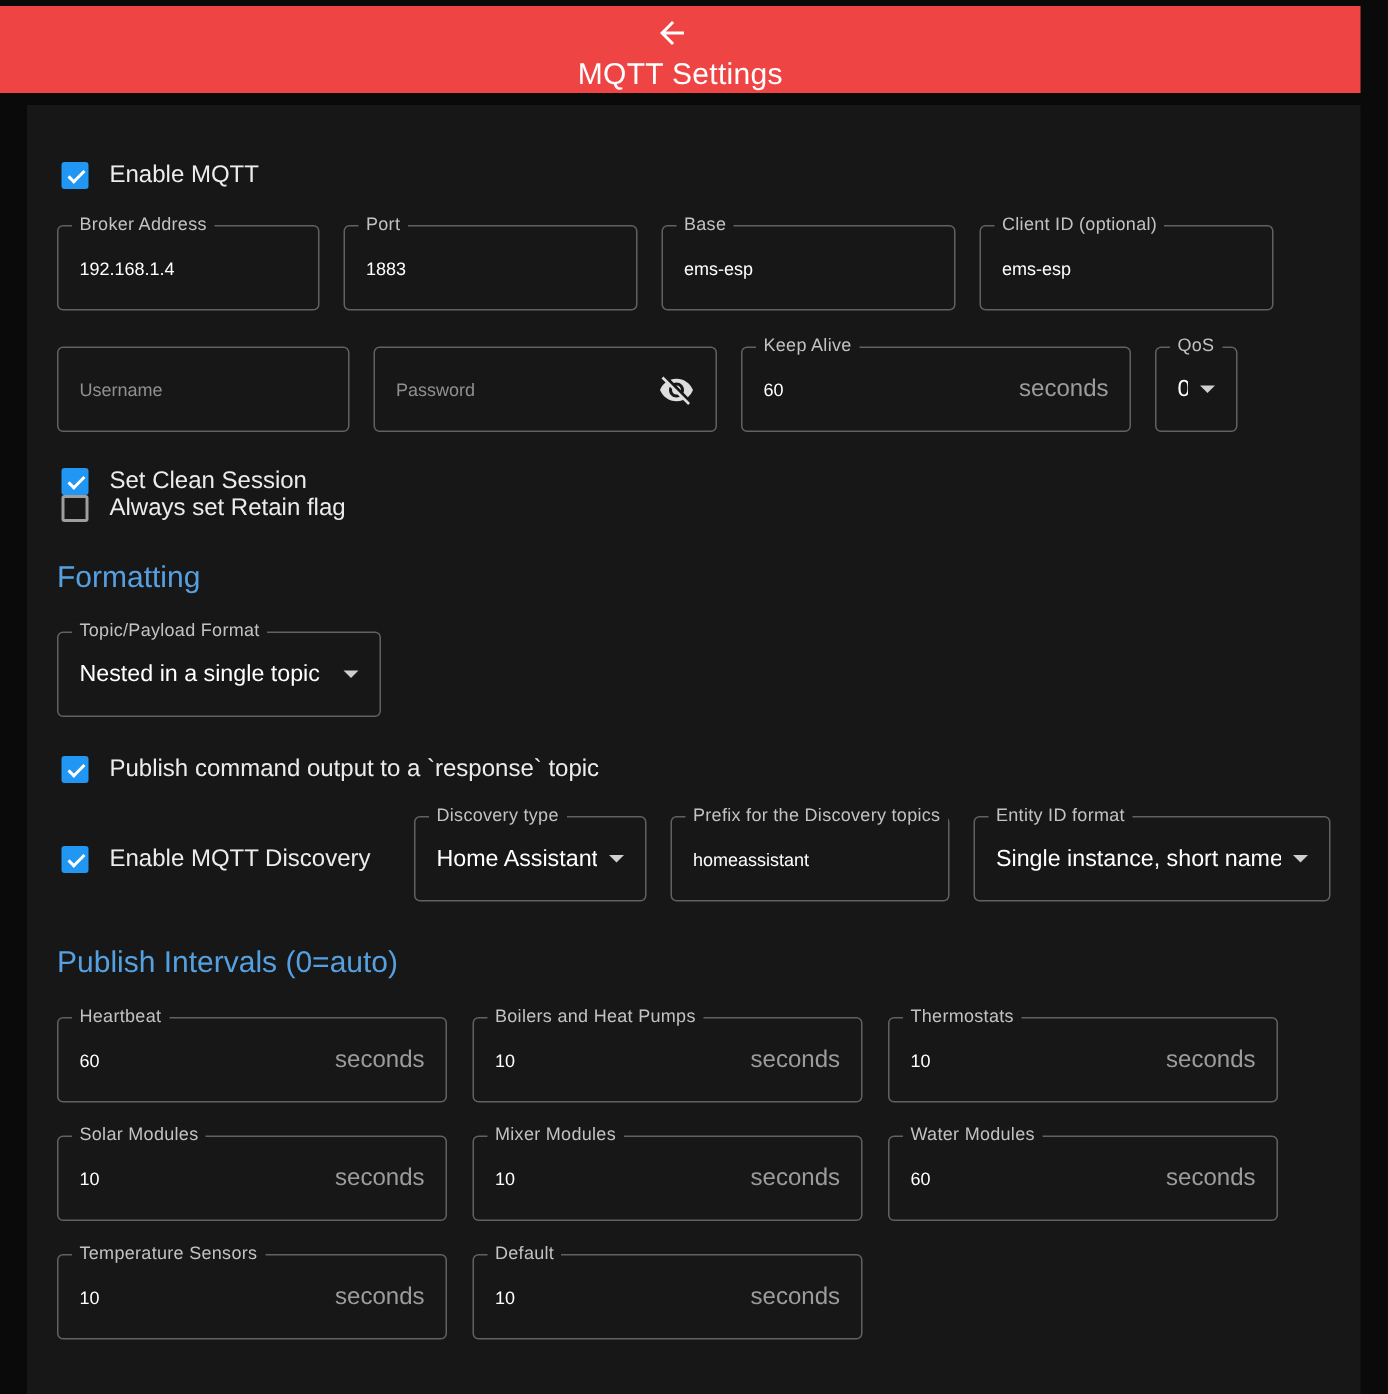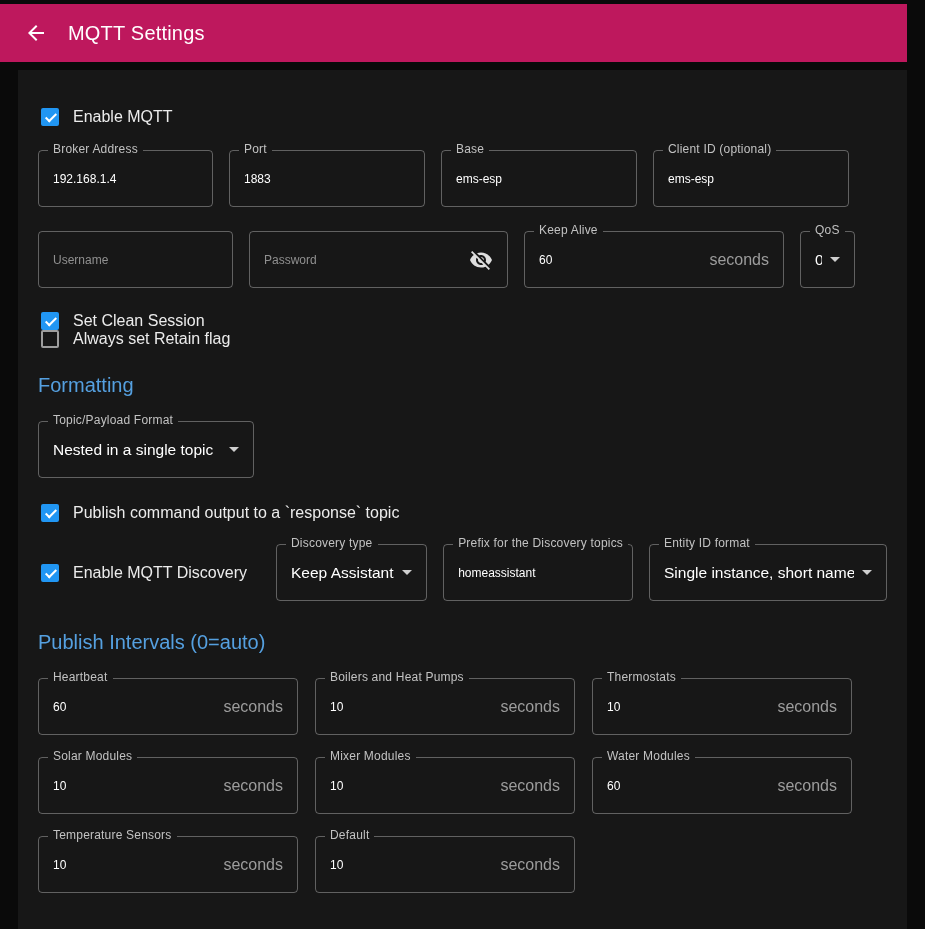--- a/index.html
+++ b/index.html
@@ -1,20 +1,20 @@
 <!DOCTYPE html>
 <html><head>
 <meta charset="utf-8">
 <style>
   * { margin:0; padding:0; box-sizing:border-box; }
   html,body { width:925px; min-height:929px; background:#0a0a0a; font-family:"Liberation Sans", sans-serif; }
   
   .appbar {
     margin-top:4px; height:58px; width:calc(100% - 18px);
-    background:#be185d; display:flex; align-items:center; padding:0 16px;
+    background:#ef4444; display:flex; align-items:center; padding:0 16px;flex-direction:column;
   }
   .back-btn { width:40px; height:40px; border:none; background:transparent; display:flex; align-items:center; justify-content:center; cursor:pointer; margin-right:12px; }
   .back-btn svg { fill:#ffffff; }
   .appbar-title { color:#ffffff; font-size:20px; font-weight:400; letter-spacing:.2px; }
   
   .panel { margin:8px 18px 14px 18px; background:#171717; padding:38px 20px 42px 20px; min-height:845px; }
   
   .cb-row { display:flex; align-items:center; cursor:pointer; }
   .cb { width:18px; height:18px; border:2px solid #9e9e9e; border-radius:2px; position:relative; flex:none; margin:0 3px; }
   .cb.checked { background:#2196f3; border-color:#2196f3; }
@@ -38,21 +38,21 @@
     color:#ffffff; font-size:12px; font-family:inherit; padding:0;
   }
   .fvalue::placeholder { color:#909090; opacity:1; }
   .suffix { color:#9c9c9c; font-size:16px; margin-left:8px; white-space:nowrap; }
   .selval { flex:1; color:#ffffff; font-size:15.5px; white-space:nowrap; overflow:hidden; }
   .arrow { width:0; height:0; border-left:5px solid transparent; border-right:5px solid transparent; border-top:5px solid #cfcfcf; margin-left:8px; flex:none; }
   .select { cursor:pointer; }
   .eye-btn { border:0; background:transparent; padding:0; margin-left:8px; cursor:pointer; display:flex; align-items:center; }
   .eye-btn svg { fill:#dedede; }
   
-  .w175{width:175px}.w196{width:196px}.w195{width:195px}.w229{width:259px}
+  .w175{width:175px}.w196{width:196px}.w195{width:195px}.w229{width:229px}
   .w260{width:260px}.w55{width:55px}.w208{width:216px}.w155{width:155px}
   .w195b{width:195px}.w238{width:238px}
   
   .section-h { color:#55a0e0; font-size:20px; font-weight:400; }
   .grid { display:grid; grid-template-columns:repeat(3,260px); column-gap:17px; row-gap:22px; }.mb24{margin-bottom:24px}.mb16{}
   .mb26{margin-bottom:26px}.mb22{margin-bottom:22px}.mb30{margin-bottom:30px}
   .mt6{margin-top:6px}
   .disc-row { display:flex; align-items:center; gap:16px; }
   .disc-cb { flex:none; width:222px; }
 </style>
@@ -146,21 +146,21 @@
     <span class="cb-label">Publish command output to a `response` topic</span>
   </div>
 
   <div class="disc-row mb30">
     <div class="cb-row disc-cb">
       <span class="cb checked"></span>
       <span class="cb-label">Enable MQTT Discovery</span>
     </div>
     <div class="field select w155">
       <span class="flabel">Discovery type</span>
-      <span class="selval">Keep Assistant</span>
+      <span class="selval">Home Assistant</span>
       <span class="arrow"></span>
     </div>
     <div class="field w195b">
       <span class="flabel">Prefix for the Discovery topics</span>
       <input class="fvalue" value="homeassistant" style="">
     </div>
     <div class="field select w238">
       <span class="flabel">Entity ID format</span>
       <span class="selval">Single instance, short name</span>
       <span class="arrow"></span>

